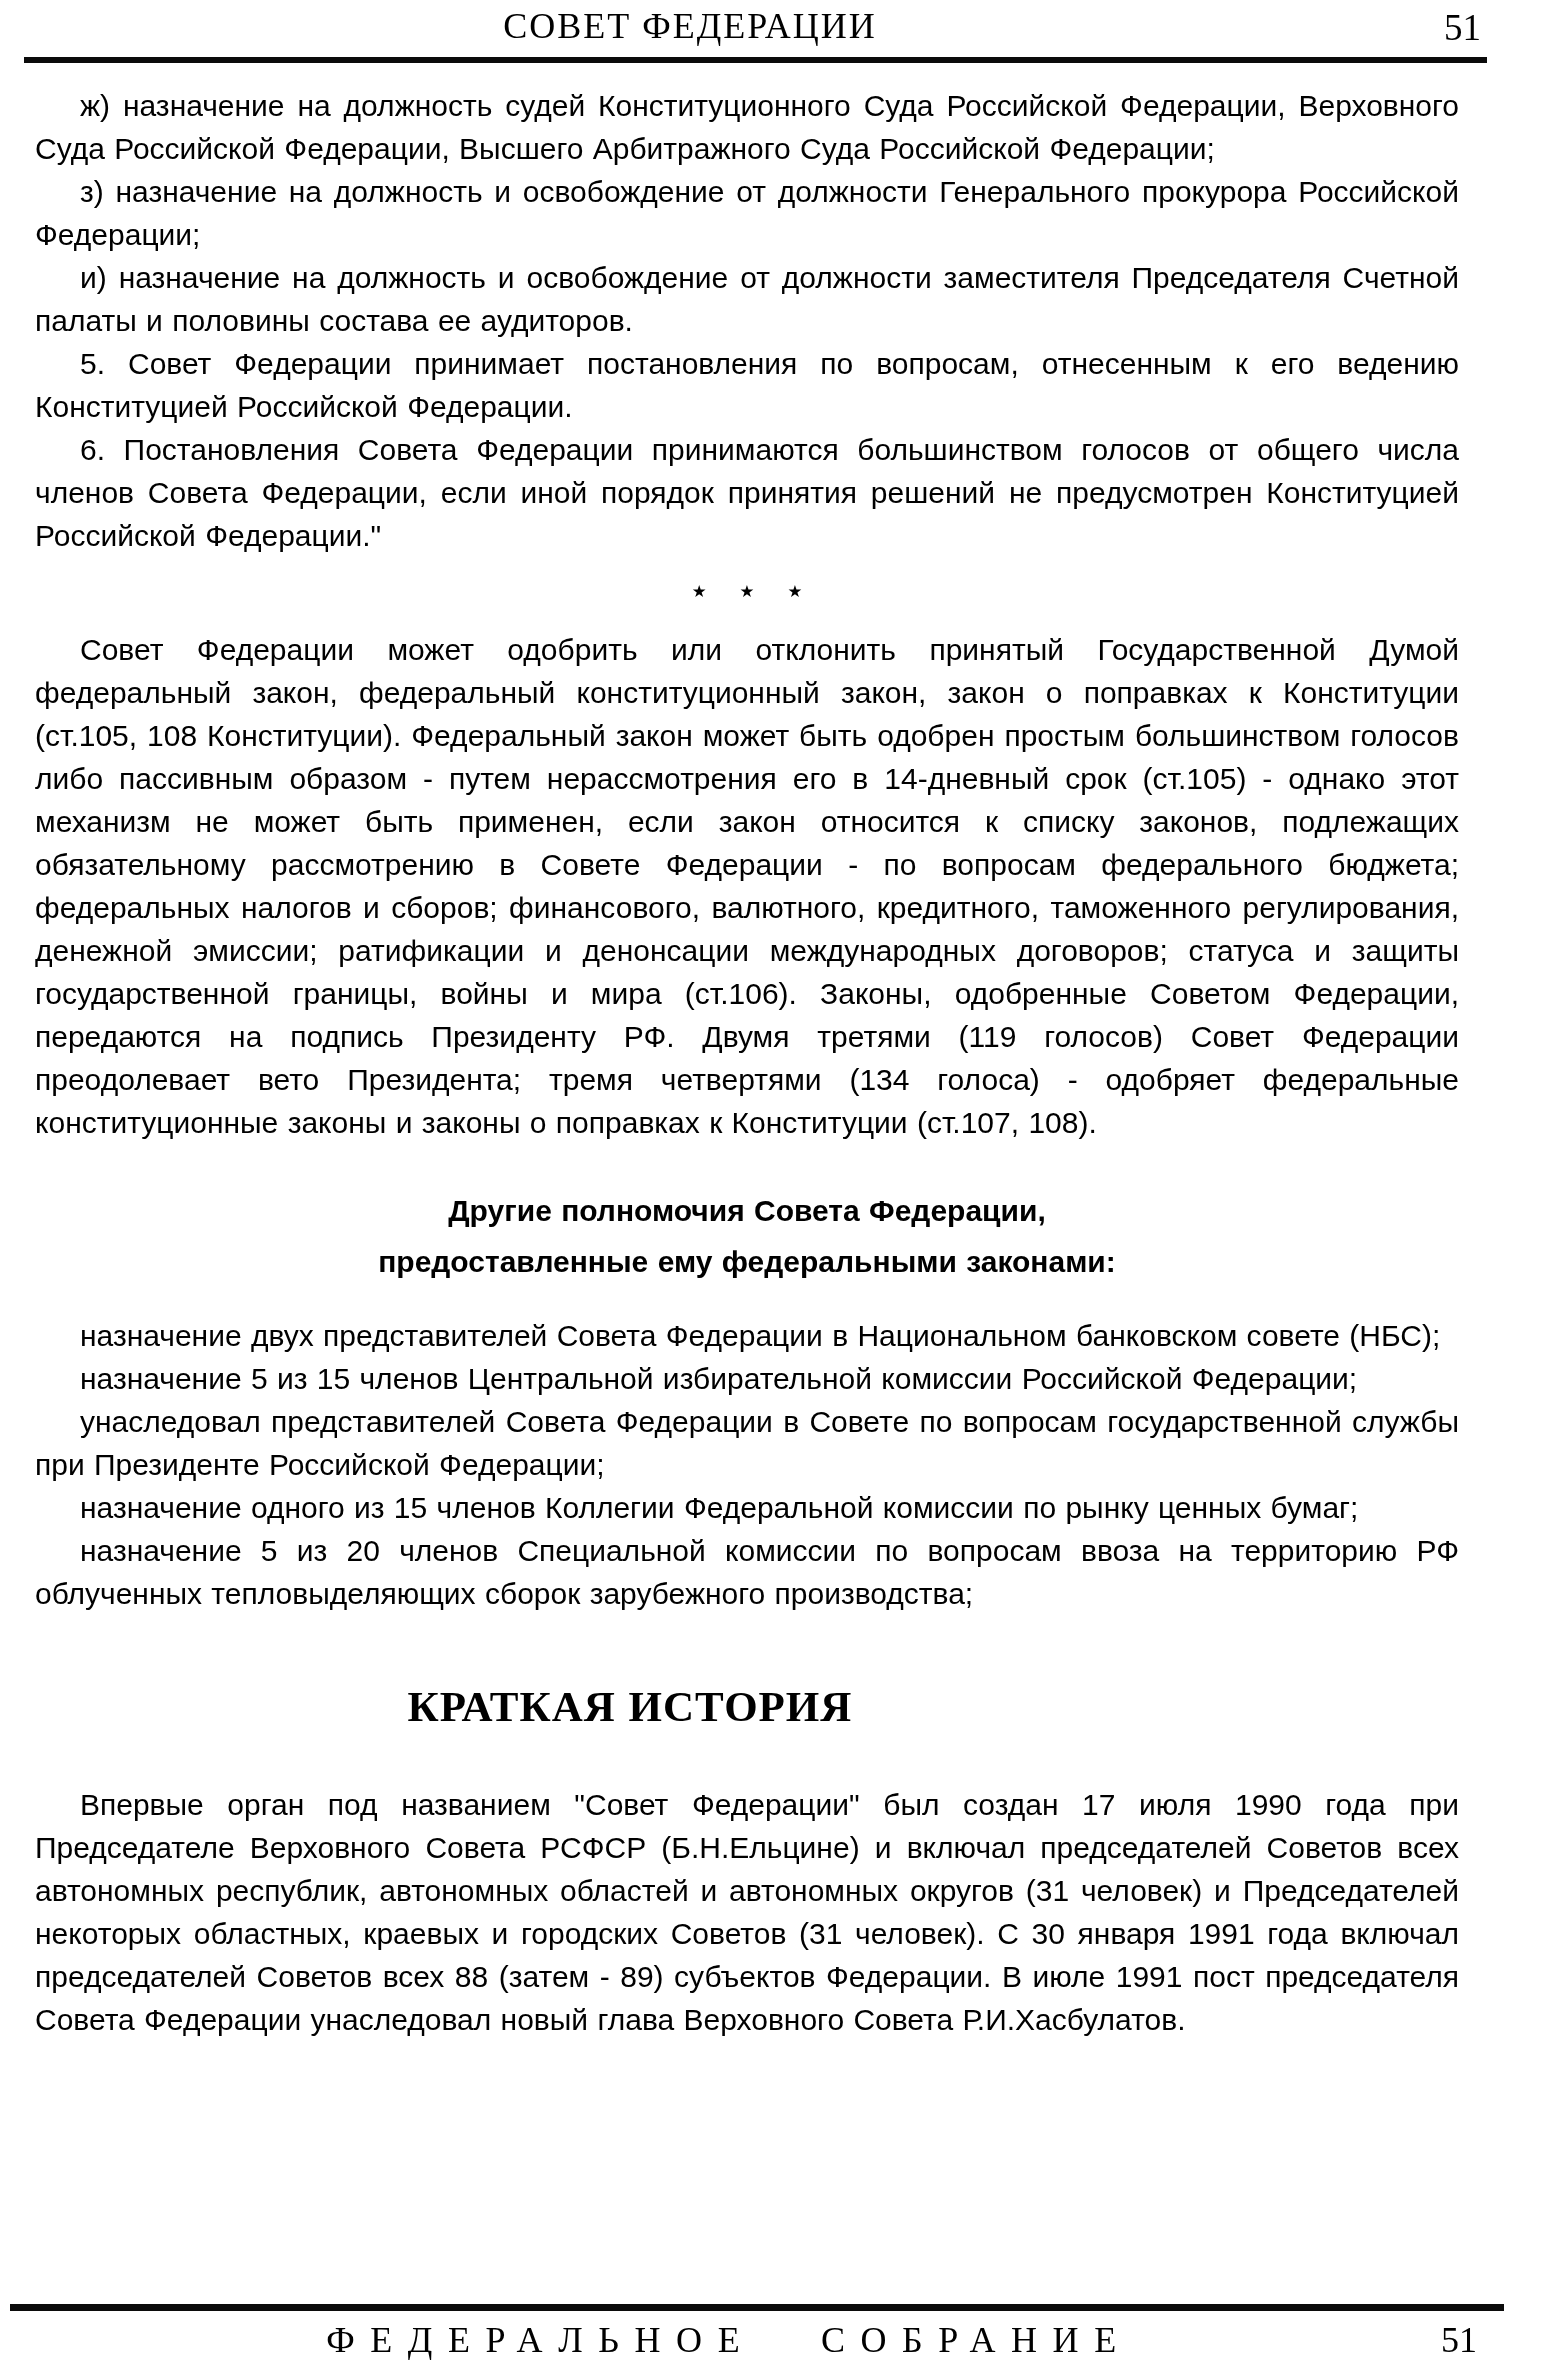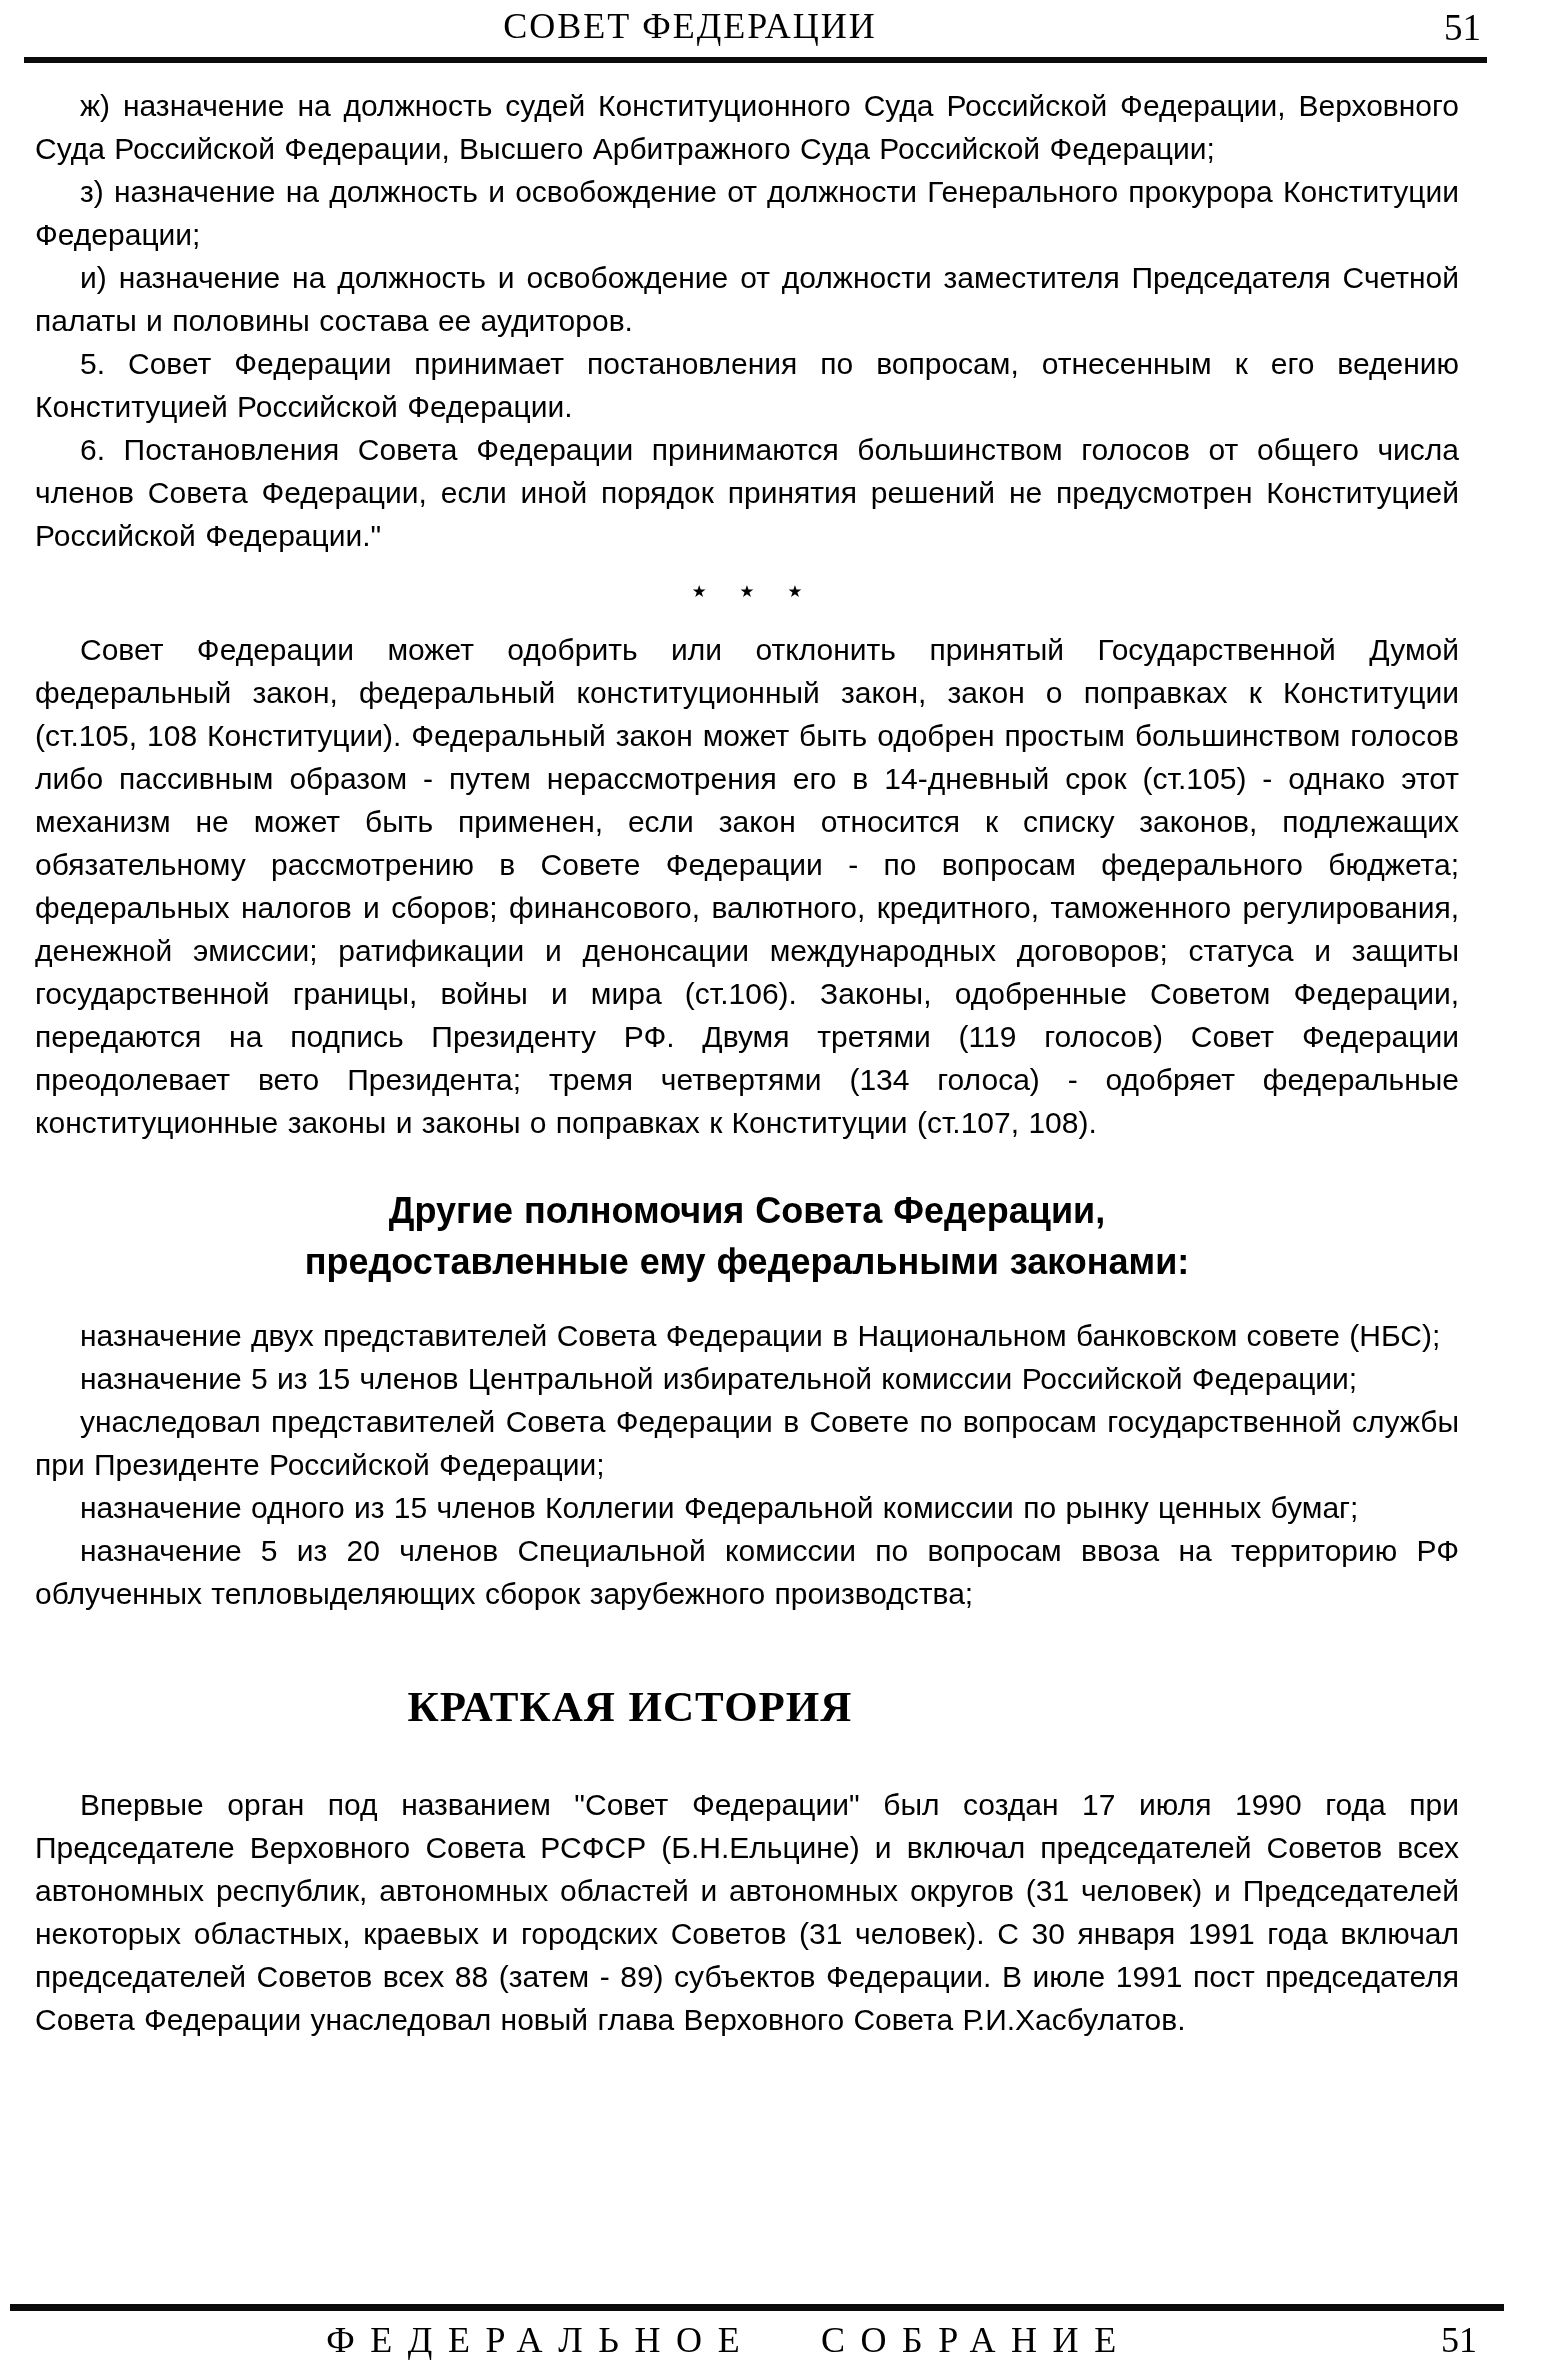--- a/index.html
+++ b/index.html
@@ -61,21 +61,21 @@
     font-size: 16.6px;
     letter-spacing: 13.7px;
     padding-left: 13.7px; 
     margin: 25px 0 27px 0;
     line-height: 19.5px;
   }
 
   .subheading {
     text-align: center;
     font-weight: bold;
-    font-size: 36px;
+    font-size: 30px;
     line-height: 51px;
     margin: 41px 0 27px 0;
     text-indent: 0;
   }
   .subheading div { text-indent: 0; }
 
   .history-title {
     text-align: center;
     font-family: "Liberation Serif", serif;
     font-weight: bold;
@@ -122,21 +122,21 @@
 
   <div class="header">
     <div class="header-title">СОВЕТ ФЕДЕРАЦИИ</div>
     <div class="header-page">51</div>
     <div class="header-rule"></div>
   </div>
 
   <div class="column">
 
     <p class="para">ж) назначение на должность судей Конституционного Суда Российской Федерации, Верховного Суда Российской Федерации, Высшего Арбитражного Суда Российской Федерации;</p>
-    <p class="para">з) назначение на должность и освобождение от должности Генерального прокурора Конституции Федерации;</p>
+    <p class="para">з) назначение на должность и освобождение от должности Генерального прокурора Российской Федерации;</p>
     <p class="para">и) назначение на должность и освобождение от должности заместителя Председателя Счетной палаты и половины состава ее аудиторов.</p>
     <p class="para">5. Совет Федерации принимает постановления по вопросам, отнесенным к его ведению Конституцией Российской Федерации.</p>
     <p class="para">6. Постановления Совета Федерации принимаются большинством голосов от общего числа членов Совета Федерации, если иной порядок принятия решений не предусмотрен Конституцией Российской Федерации."</p>
 
     <div class="stars">★ ★ ★</div>
 
     <p class="para">Совет Федерации может одобрить или отклонить принятый Государственной Думой федеральный закон, федеральный конституционный закон, закон о поправках к Конституции (ст.105, 108 Конституции). Федеральный закон может быть одобрен простым большинством голосов либо пассивным образом - путем нерассмотрения его в 14-дневный срок (ст.105) - однако этот механизм не может быть применен, если закон относится к списку законов, подлежащих обязательному рассмотрению в Совете Федерации - по вопросам федерального бюджета; федеральных налогов и сборов; финансового, валютного, кредитного, таможенного регулирования, денежной эмиссии; ратификации и денонсации международных договоров; статуса и защиты государственной границы, войны и мира (ст.106). Законы, одобренные Советом Федерации, передаются на подпись Президенту РФ. Двумя третями (119 голосов) Совет Федерации преодолевает вето Президента; тремя четвертями (134 голоса) - одобряет федеральные конституционные законы и законы о поправках к Конституции (ст.107, 108).</p>
 
     <div class="subheading">
       <div>Другие полномочия Совета Федерации,</div>

